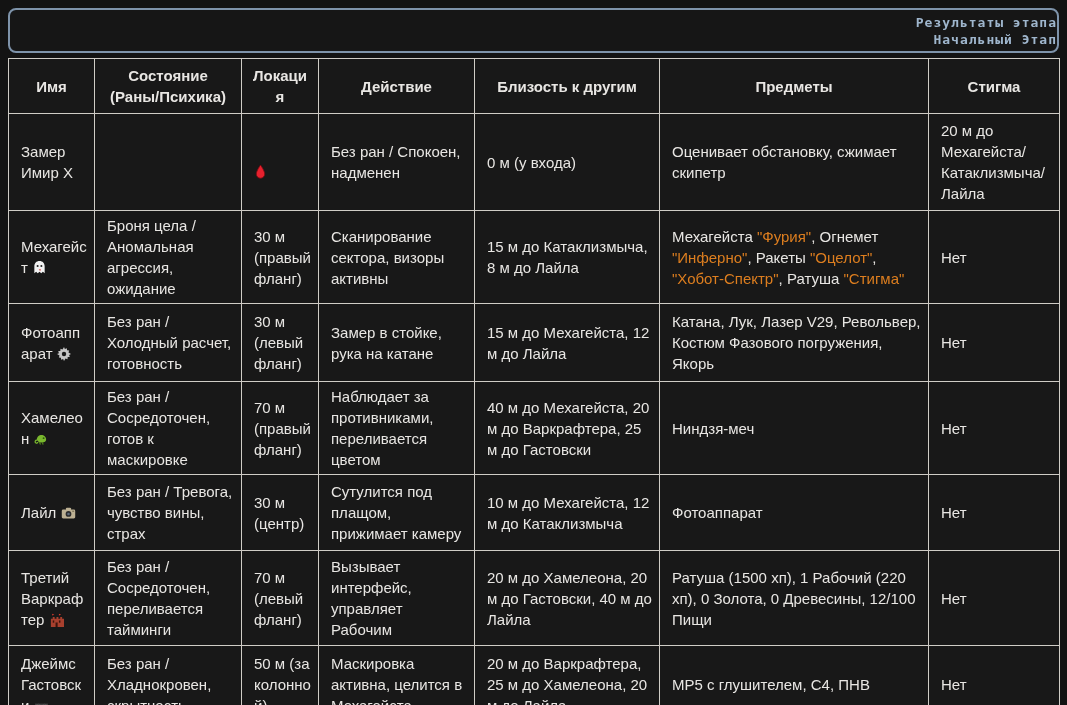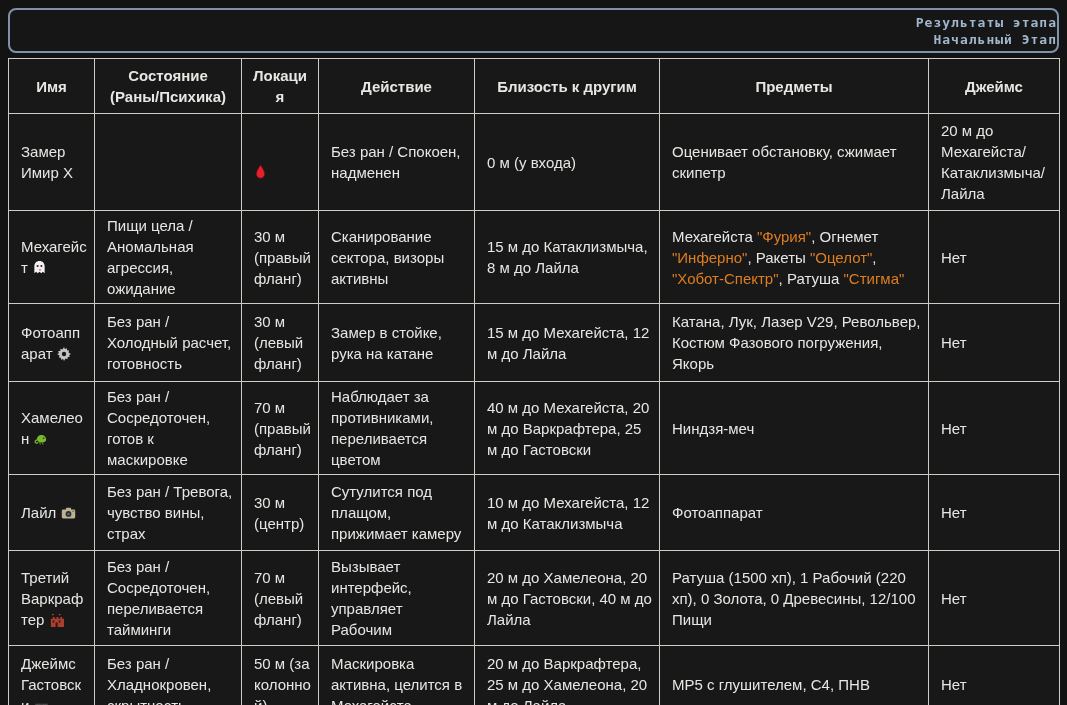--- a/index.html
+++ b/index.html
@@ -75,21 +75,21 @@
       <col style="width:131px">
     </colgroup>
     <thead>
       <tr>
         <th>Имя</th>
         <th>Состояние (Раны/Психика)</th>
         <th>Локация</th>
         <th>Действие</th>
         <th>Близость к другим</th>
         <th>Предметы</th>
-        <th>Джеймс</th>
+        <th>Стигма</th>
       </tr>
     </thead>
     <tbody>
 
       <tr>
         <td><span>Замер Имир X</span></td>
         <td><span></span></td>
         <td>
           <span class="icon"><svg width="13" height="16" viewBox="0 0 13 16">
                 <path d="M6.5 1C6.5 1 2.3 6.9 2.3 10a4.2 4.2 0 008.4 0C10.7 6.9 6.5 1 6.5 1z" fill="#e6212e" stroke="#7a0d12" stroke-width="0.8"></path>
@@ -103,21 +103,21 @@
 Лайла</span></td>
       </tr>
 
       <tr>
         <td><span>Мехагейст</span> <span class="icon"><svg width="15" height="15" viewBox="0 0 16 16">
                 <path d="M8 1C4.7 1 2.5 3.4 2.5 6.6V14.2l1.9-1.6 1.7 1.6 1.9-1.6 1.9 1.6 1.7-1.6 1.9 1.6V6.6C13.5 3.4 11.3 1 8 1z" fill="#f2f2f2"></path>
                 <circle cx="6" cy="6.3" r="1.1" fill="#222"></circle>
                 <circle cx="10" cy="6.3" r="1.1" fill="#222"></circle>
                 <path d="M7 9.2c.8.9 1.8 1 2.6.2L8.7 12 7 9.2z" fill="#d23b3b"></path>
               </svg></span></td>
-        <td><span>Пищи цела / Аномальная агрессия, ожидание</span></td>
+        <td><span>Броня цела / Аномальная агрессия, ожидание</span></td>
         <td><span>30 м (правый фланг)</span></td>
         <td><span>Сканирование сектора, визоры активны</span></td>
         <td><span>15 м до Катаклизмыча, 8 м до Лайла</span></td>
         <td><span>Мехагейста </span><span class="o">"Фурия"</span><span>, Огнемет </span><span class="o">"Инферно"</span><span>, Ракеты </span><span class="o">"Оцелот"</span><span>, </span><span class="o">"Хобот-Спектр"</span><span>, Ратуша </span><span class="o">"Стигма"</span></td>
         <td><span>Нет</span></td>
       </tr>
 
       <tr>
         <td><span>Фотоаппарат</span> <span class="icon"><svg width="14" height="14" viewBox="0 0 16 16">
                 <path fill="#c4c4c4" d="M8 0l1 2.2 2.3-.8.2 2.4 2.4.2-.8 2.3L16 8l-2.2 1 .8 2.3-2.4.2-.2 2.4-2.3-.8L8 16l-1-2.2-2.3.8-.2-2.4-2.4-.2.8-2.3L0 8l2.2-1-.8-2.3 2.4-.2.2-2.4 2.3.8z"></path>

